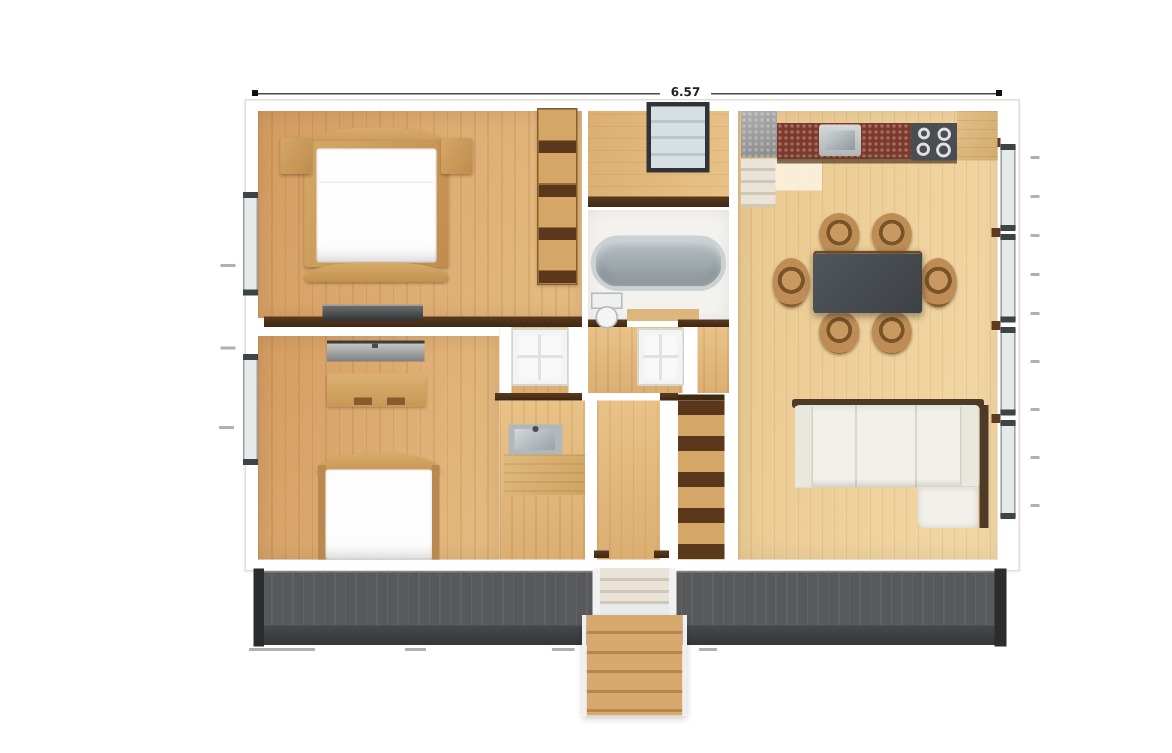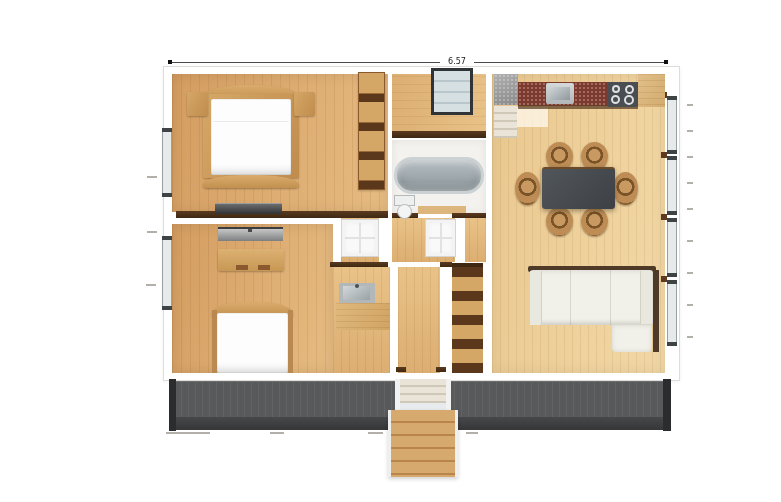--- a/index.html
+++ b/index.html
@@ -1,17 +1,17 @@
 <!DOCTYPE html>
 <html style="--pageBg: #ffffff; --wall: #ffffff; --wallEdge: #e0ddd8; --floorBedA: #d49c60; --floorBedB: #e6bc82; --floorHallA: #dcae72; --floorHallB: #e9c287; --floorLivA: #eac88f; --floorLivB: #f2d8a6; --bathFloor: #f3f2ef; --trimBrown: #4f301a; --furnWoodA: #d5a766; --furnWoodB: #c08c4e; --shelfDark: #5b371c; --mattress: #fdfdfd; --doorWhite: #f9f9f9; --glass: #cdd8dc; --frameDark: #303436; --windowGlass: #e7eaea; --sillBrown: #5d3a20; --counterGrayA: #b0b0b0; --counterGrayB: #8a8a8a; --counterRed: #7c3a2f; --stoveDark: #4a4d51; --steelA: #d6d9da; --steelB: #b2b6b8; --tubA: #b6bec2; --tubB: #98a2a7; --tableDark: #45494e; --chairWood: #bd8d55; --sofaWhite: #f1f0e9; --sofaBack: #4e3a27; --grayUnitA: #c6c6c6; --grayUnitB: #7d7f80; --deckGray: #58595a; --deckFasciaA: #47484a; --deckFasciaB: #353637; --deckPost: #2b2c2d; --stairA: #d6a96e; --stairB: #b9854a; --stepLightA: #e9e3d8; --stepLightB: #cfc7b8; --dimLine: #4a4a4a; --dimText: #222222; --tick: #b3b0ab;"><head>
 <meta charset="utf-8">
 <title>Floor Plan</title>
 <style>
   html,body{margin:0;padding:0;background:#fff;font-family:"DejaVu Sans",sans-serif;}
-  .stage{position:relative;width:702px;height:502px;background:var(--pageBg);overflow:hidden;}
+  .stage{position:relative;width:702px;height:502px;background:var(--pageBg);overflow:hidden;font-weight:bold;}
   .abs{position:absolute;}
   
   .f-bed{background:repeating-linear-gradient(90deg,rgba(104,62,20,.10) 0 1px,transparent 1px 9px),linear-gradient(105deg,var(--floorBedA),var(--floorBedB));box-shadow:inset 0 0 14px rgba(0,0,0,.10);}
   .f-hall{background:repeating-linear-gradient(0deg,rgba(104,62,20,.08) 0 1px,transparent 1px 8px),linear-gradient(100deg,var(--floorHallA),var(--floorHallB));}
   .f-corr{background:repeating-linear-gradient(90deg,rgba(104,62,20,.09) 0 1px,transparent 1px 8px),linear-gradient(180deg,var(--floorHallB),var(--floorHallA));}
   .f-living{background:repeating-linear-gradient(90deg,rgba(110,70,25,.09) 0 1px,transparent 1px 8px),linear-gradient(100deg,var(--floorLivA),var(--floorLivB));box-shadow:inset 0 0 16px rgba(0,0,0,.08);}
   .f-bath{background:var(--bathFloor);box-shadow:inset 0 0 10px rgba(0,0,0,.07);}
   .cap{background:linear-gradient(180deg,#5a3a20,#3f2812);}
   .white{background:#ffffff;}
   .window{background:var(--windowGlass);border:1px solid #9aa0a2;box-sizing:border-box;}

